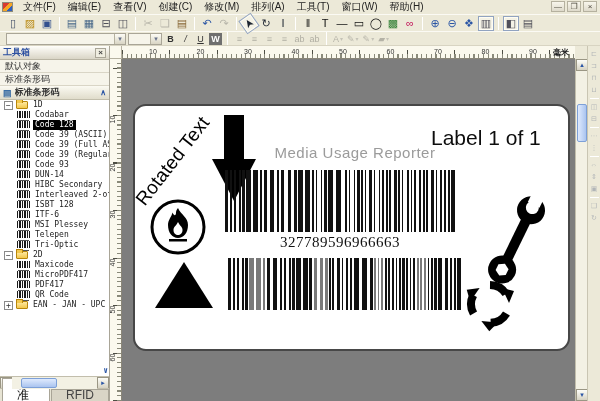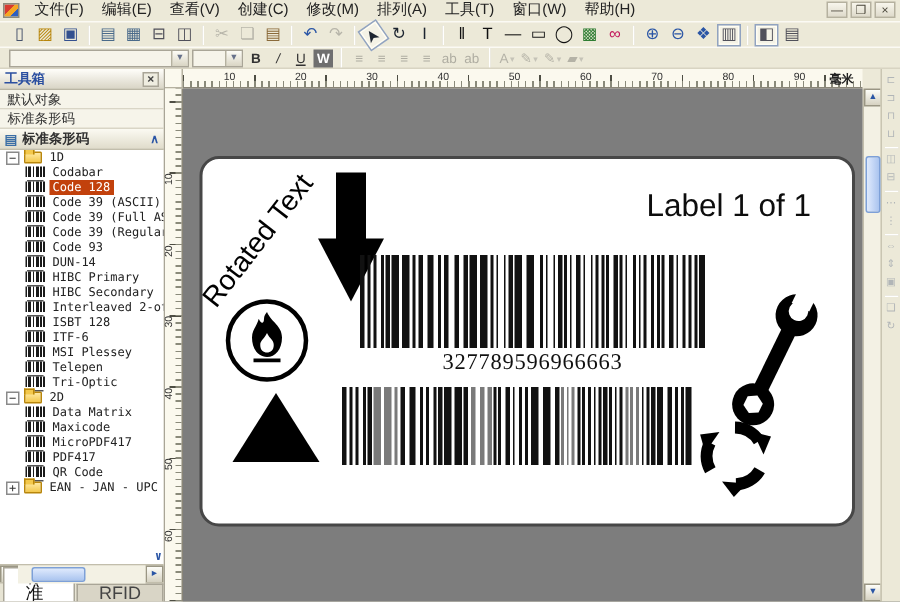--- a/index.html
+++ b/index.html
@@ -40,21 +40,21 @@
 .ph span:nth-child(2){flex:1;overflow:hidden;white-space:nowrap}
 .ph-ch{color:#2a55a5;font-size:8px}
 .tree{flex:1;background:#fff;overflow:hidden;position:relative;font-family:"DejaVu Sans Mono",monospace;font-size:8px;color:#222}
 .trow{height:10px;display:flex;align-items:center;gap:3px;padding-left:4px;white-space:nowrap;cursor:default}
 .trow.item{padding-left:17px}
 .exp{width:9px;height:9px;border:1px solid #8a8a8a;background:#fff;font-size:8px;line-height:7px;text-align:center;color:#333;flex:none}
 .fold{width:12px;height:8px;background:linear-gradient(#ffe9a2,#f3c84c);border:1px solid #b8860b;border-radius:1px;position:relative;flex:none}
 .fold::before{content:"";position:absolute;top:-3px;left:-1px;width:5px;height:3px;background:#f3c84c;border:1px solid #b8860b;border-bottom:none}
 .bci{width:13px;height:9px;flex:none;background:repeating-linear-gradient(90deg,#1a1a1a 0 1px,transparent 1px 2px,#1a1a1a 2px 4px,transparent 4px 5px);border-bottom:2px solid #fff;box-shadow:0 2px 0 -1px #555}
 .tlabel{padding:0 2px;line-height:10px}
-.tlabel.sel{background:#c2410c;color:#fff}
+.tlabel.sel{background:#000000;color:#fff}
 .tree-dn{position:absolute;right:1px;bottom:1px;color:#2a55a5;font-size:8px;font-weight:bold}
 .hscroll{height:12px;display:flex;align-items:center;background:#ece9d8;border-top:1px solid #c2beac}
 .sb-btn{width:12px;height:12px;flex:none;background:linear-gradient(#fdfdf8,#d6d2c2);border:1px solid #9a9684;color:#2a55a5;font-size:7px;line-height:10px;text-align:center}
 .sb-track{flex:1;height:12px;position:relative;background:#f3f1e4}
 .sb-thumbh{position:absolute;left:9px;top:1px;width:36px;height:10px;background:linear-gradient(#dfeafd,#aac4ef);border:1px solid #7da0d8;border-radius:2px}
 .tabs{height:13px;display:flex;align-items:flex-end;background:#e7e4d4;border-top:1px solid #c2beac;padding-left:2px;gap:1px}
 .tab{font-size:12px;line-height:11px;padding:0 14px;border:1px solid #a9a597;border-bottom:none;background:#d9d5c6;color:#444}
 .tab.active{background:#fff;color:#111}
 
 .center{flex:1;display:flex;flex-direction:column;min-width:0}
@@ -235,24 +235,20 @@
           <div class="trow item">
             <span class="bci"></span>
             <span class="tlabel">Code 93</span>
           </div>
           <div class="trow item">
             <span class="bci"></span>
             <span class="tlabel">DUN-14</span>
           </div>
           <div class="trow item">
             <span class="bci"></span>
-            <span class="tlabel">HIBC Primary</span>
-          </div>
-          <div class="trow item">
-            <span class="bci"></span>
             <span class="tlabel">HIBC Secondary</span>
           </div>
           <div class="trow item">
             <span class="bci"></span>
             <span class="tlabel">Interleaved 2-of-5</span>
           </div>
           <div class="trow item">
             <span class="bci"></span>
             <span class="tlabel">ISBT 128</span>
           </div>
@@ -269,24 +265,20 @@
             <span class="tlabel">Telepen</span>
           </div>
           <div class="trow item">
             <span class="bci"></span>
             <span class="tlabel">Tri-Optic</span>
           </div>
           <div class="trow">
             <span class="exp">−</span>
             <span class="fold"></span>
             <span class="tlabel">2D</span>
-          </div>
-          <div class="trow item">
-            <span class="bci"></span>
-            <span class="tlabel">Data Matrix</span>
           </div>
           <div class="trow item">
             <span class="bci"></span>
             <span class="tlabel">Maxicode</span>
           </div>
           <div class="trow item">
             <span class="bci"></span>
             <span class="tlabel">MicroPDF417</span>
           </div>
           <div class="trow item">
@@ -345,23 +337,24 @@
           </div>
         <div class="canvas">
           <div class="labelcard">
             <span class="rot">Rotated Text</span>
 
             <svg style="left:77px;top:9px" width="44" height="86" viewBox="0 0 44 86">
               <rect x="12" y="0" width="20" height="46" fill="#000"></rect>
               <polygon points="0,44 44,44 22,86" fill="#000"></polygon>
             </svg>
 
+            <span class="mtitle">Media Usage Reporter</span>
             <span class="lcount">Label 1 of 1</span>
 
-            <div class="bcblock" style="left:105px;top:64px">
+            <div class="bcblock" style="left:90px;top:64px">
               <div class="bars" id="bars1" style="height:62px">
                   <i style="flex-grow: 2; background: rgb(17, 17, 17);"></i>
                   <i style="flex-grow: 1;"></i>
                   <i style="flex-grow: 1; background: rgb(17, 17, 17);"></i>
                   <i style="flex-grow: 1.5;"></i>
                   <i style="flex-grow: 1; background: rgb(17, 17, 17);"></i>
                   <i style="flex-grow: 2;"></i>
                   <i style="flex-grow: 1; background: rgb(17, 17, 17);"></i>
                   <i style="flex-grow: 1;"></i>
                   <i style="flex-grow: 1.5; background: rgb(17, 17, 17);"></i>

